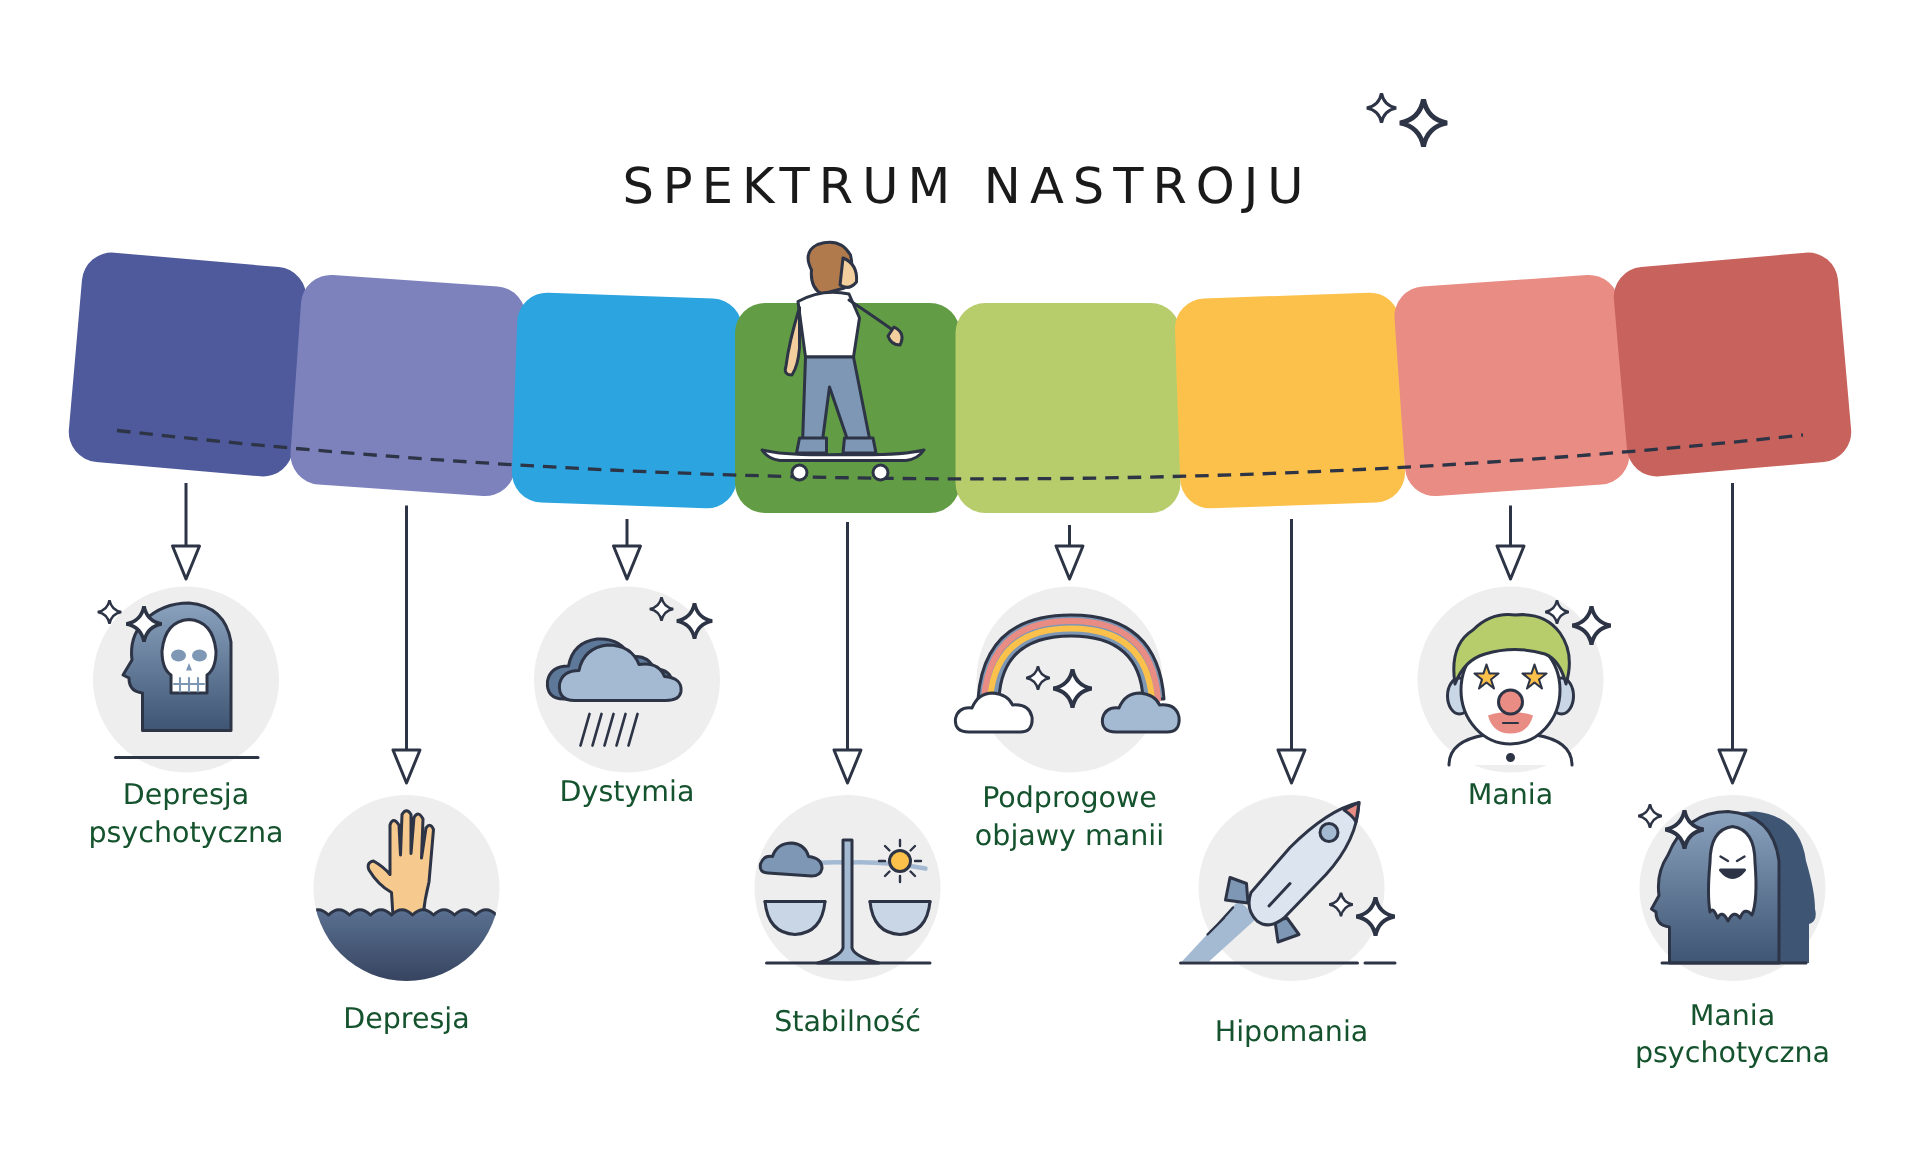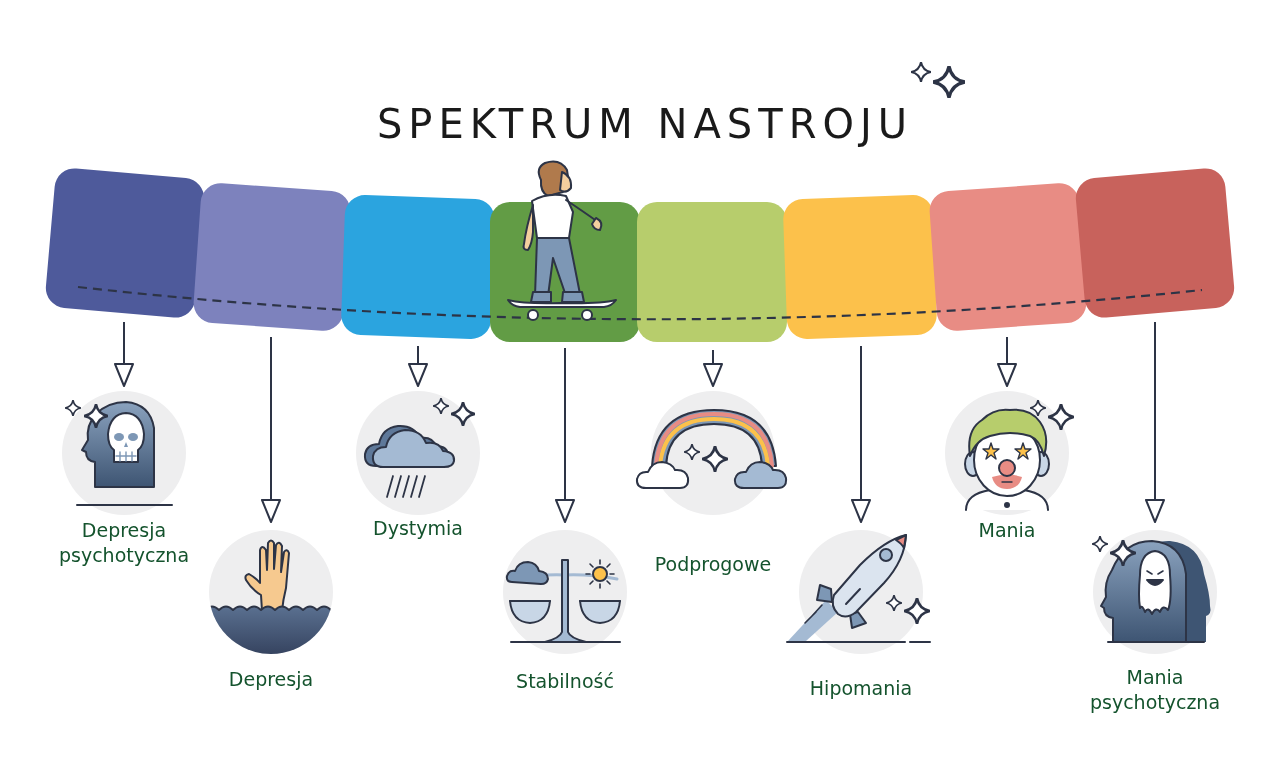--- a/index.html
+++ b/index.html
@@ -1,19 +1,19 @@
 <!DOCTYPE html>
 <html><head>
 <meta charset="utf-8">
 <style>
   html, body { margin: 0; padding: 0; background: #ffffff; }
   body { width: 1280px; height: 768px; position: relative; overflow: hidden;
          font-family: "DejaVu Sans", sans-serif; color: #1a1a1a; }
   .title { position: absolute; left: 0; width: 1280px; top: 96px; text-align: center;
-           font-size: 40px; letter-spacing: 6px; font-weight: 400; line-height: 56px;
+           font-size: 33px; letter-spacing: 6px; font-weight: 400; line-height: 56px;
            padding-left: 10px; box-sizing: border-box; }
   .label { position: absolute; text-align: center; font-size: 19px; line-height: 25px;
            width: 200px; color: #14532d; }
   svg.stage { position: absolute; left: 0; top: 0; }
 </style>
 </head>
 <body>
 
 <div class="title">SPEKTRUM NASTROJU</div>
 
@@ -227,22 +227,23 @@
     </div>
     <div class="label" style="left: 171px; top: 667px;">
       <div>Depresja</div>
     </div>
     <div class="label" style="left: 318px; top: 516px;">
       <div>Dystymia</div>
     </div>
     <div class="label" style="left: 465px; top: 669px;">
       <div>Stabilność</div>
     </div>
-    <div class="label" style="left: 613px; top: 520px; margin-top: 32px;">
+    <div class="label" style="left: 613px; top: 520px;">
       <div>Podprogowe</div>
+      <div>objawy manii</div>
     </div>
     <div class="label" style="left: 761px; top: 676px;">
       <div>Hipomania</div>
     </div>
     <div class="label" style="left: 907px; top: 518px;">
       <div>Mania</div>
     </div>
     <div class="label" style="left: 1055px; top: 665px;">
       <div>Mania</div>
       <div>psychotyczna</div>

